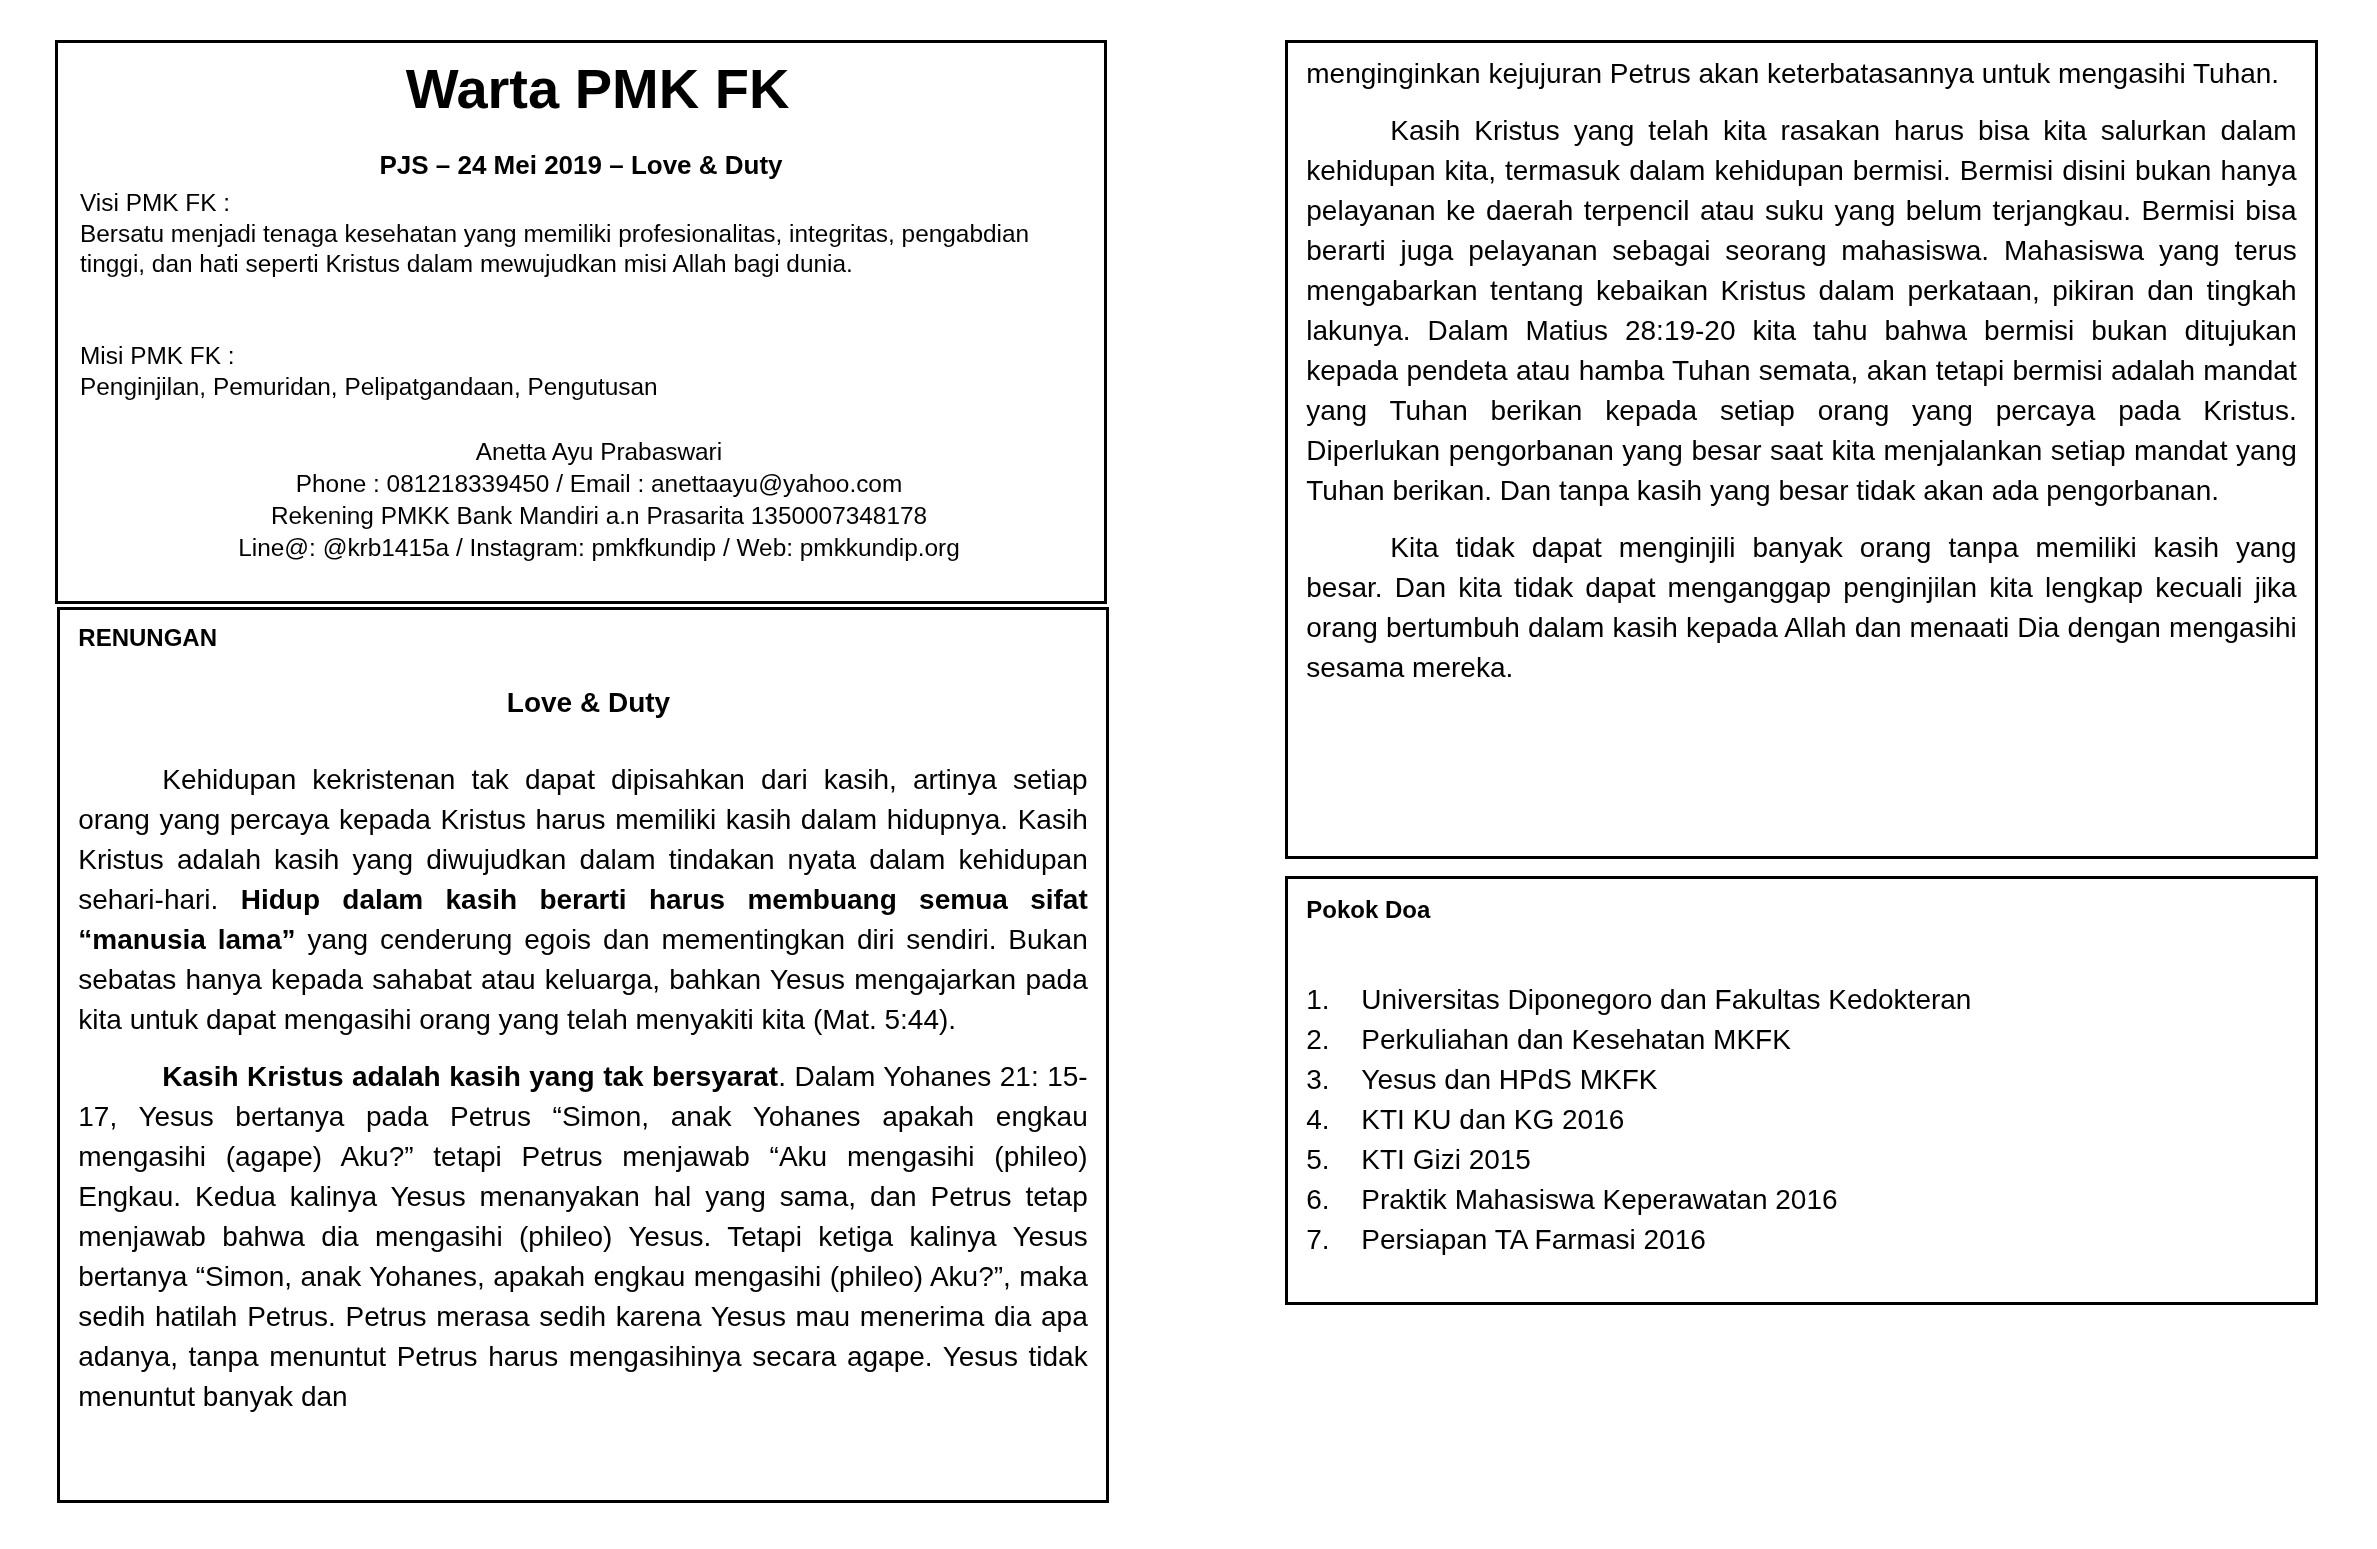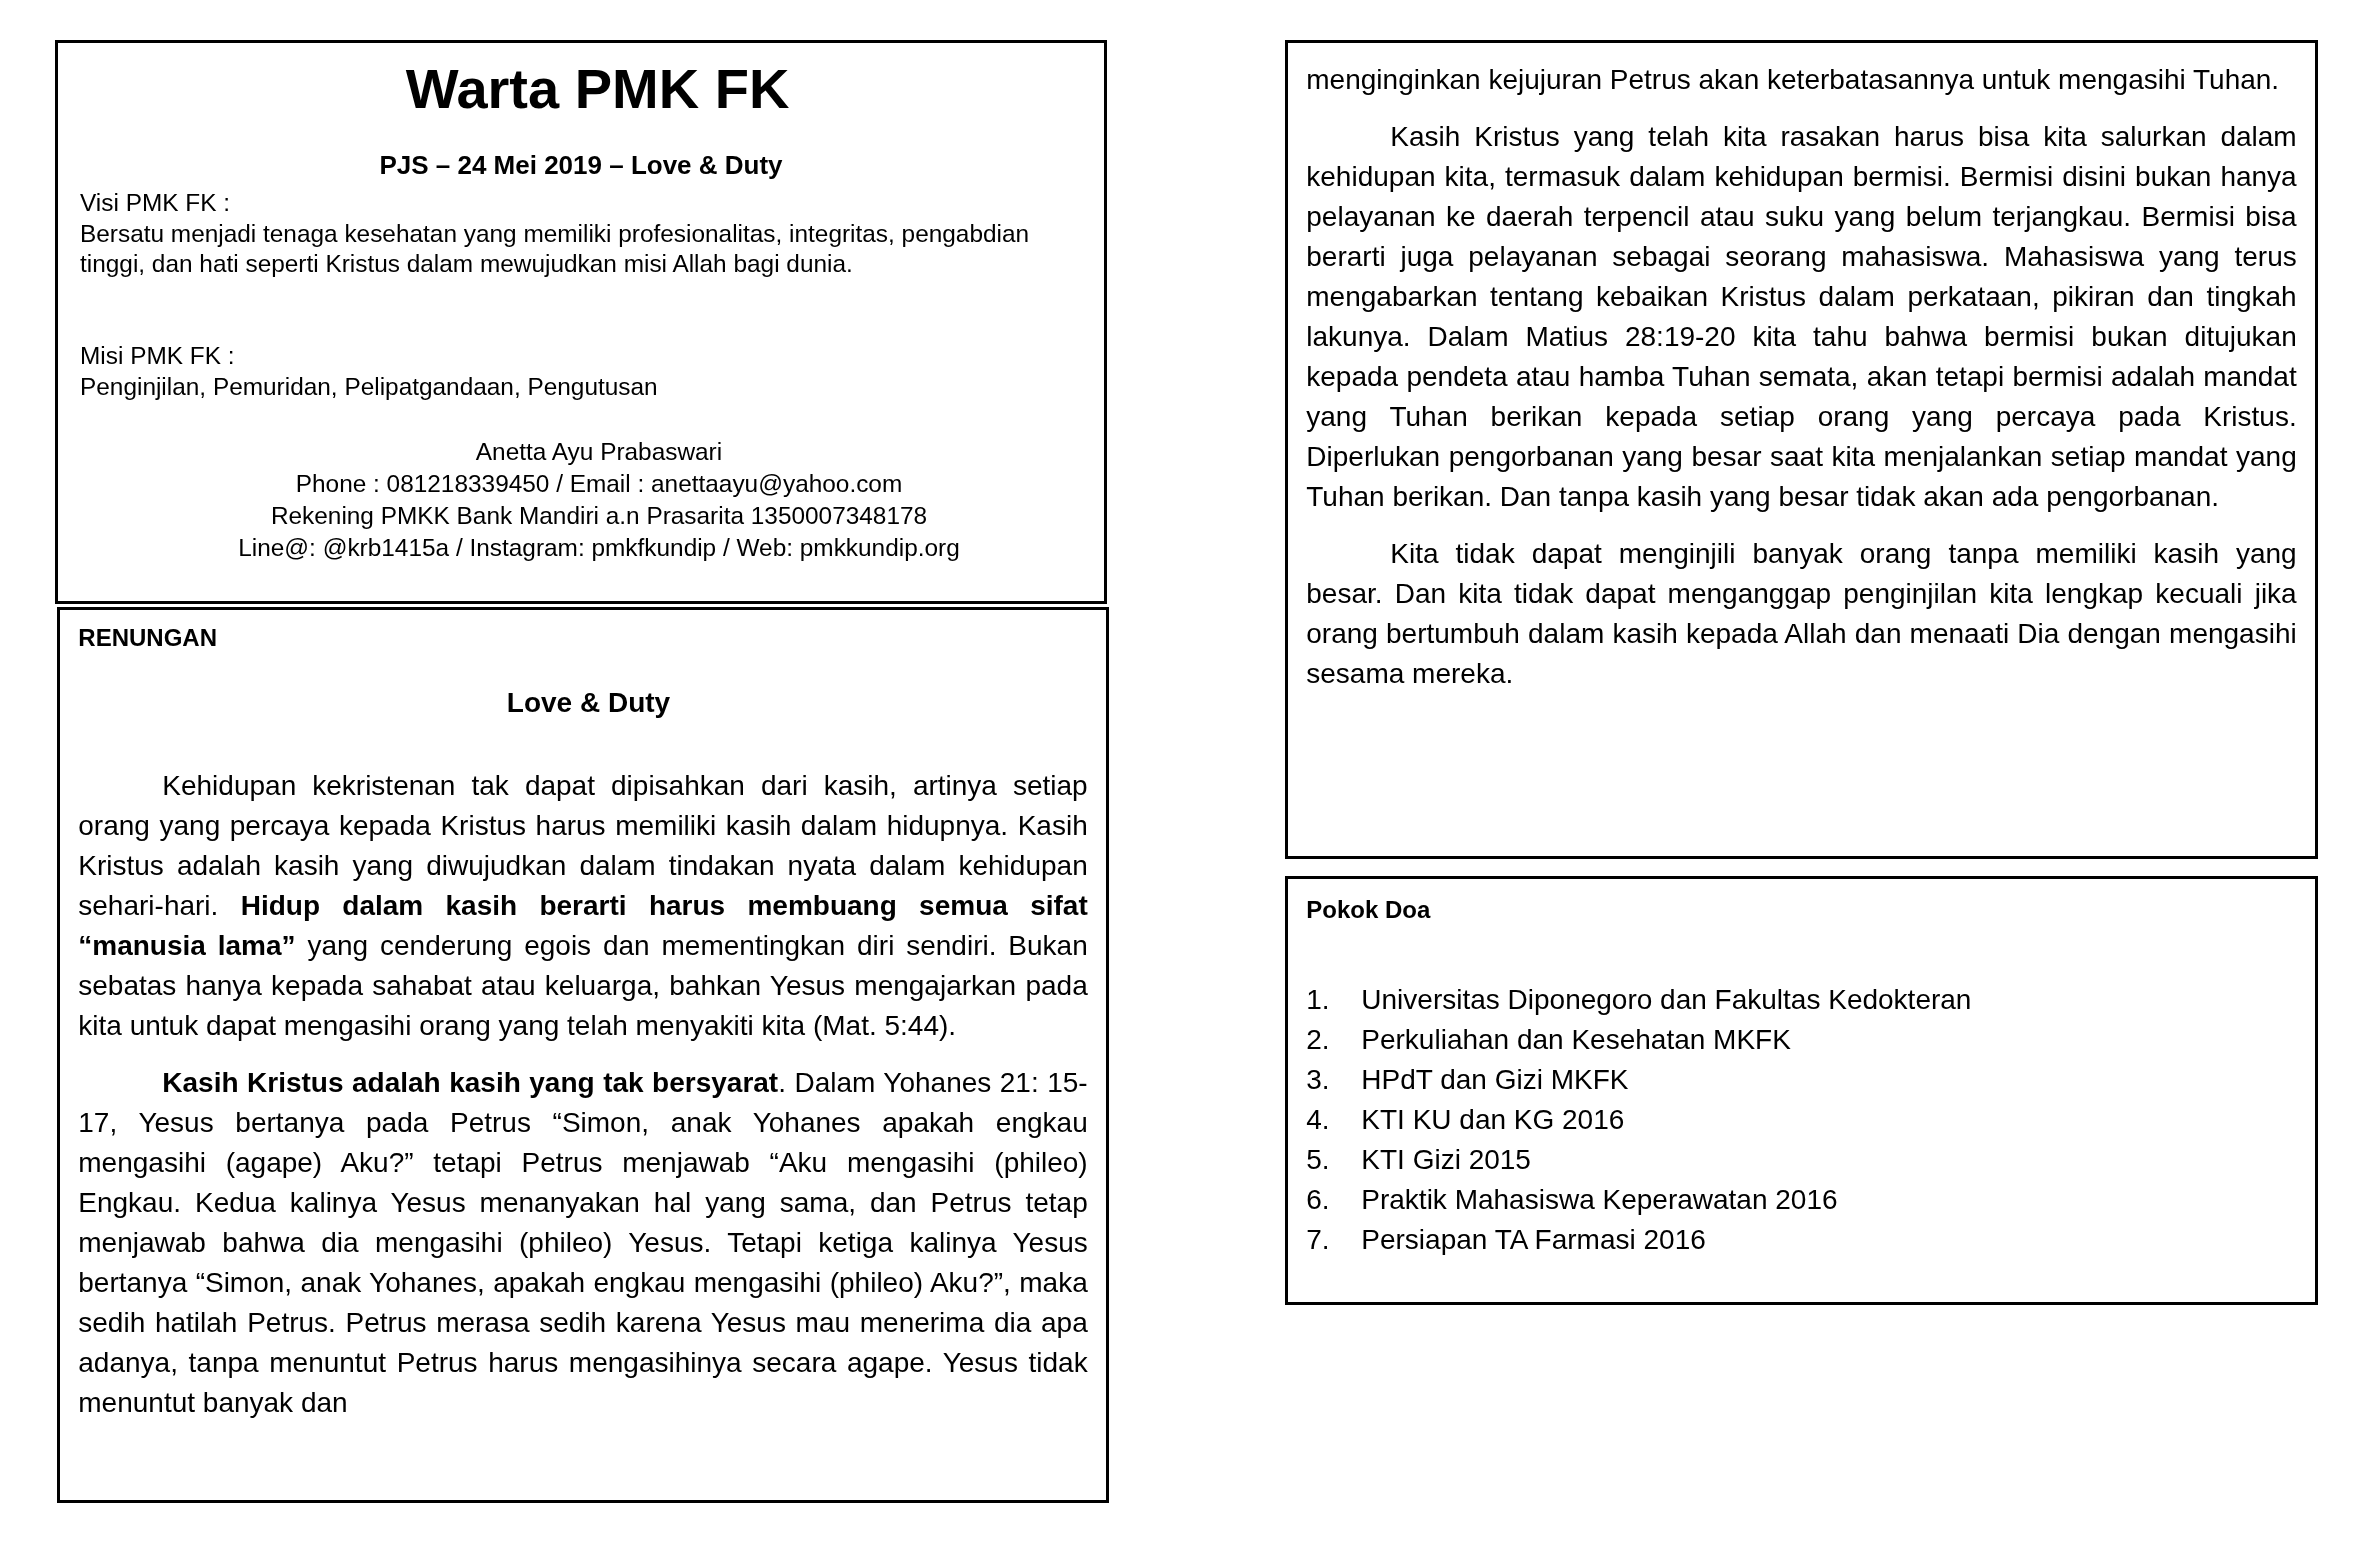--- a/index.html
+++ b/index.html
@@ -14,21 +14,21 @@
   .title { position:absolute; left:0; right:0; top:12.2px; text-align:center; font-weight:bold; font-size:56px; line-height:67px;margin-left:33px; }
   .subtitle { position:absolute; left:0; right:0; top:101px; text-align:center; font-weight:bold; font-size:26px; line-height:43px; }
   .hdr-block { position:absolute; left:22px; right:22px; font-size:24.4px; line-height:30.5px; }
   #visi { top:145px; }
   #misi { top:298px; }
   .contact { position:absolute; left:0; right:0; top:393px; text-align:center; font-size:24.4px; line-height:32px;margin-left:36px; }
 
   .col-text { position:absolute; left:18.3px; right:18.3px; font-size:28px; line-height:40px; text-align:justify; }
   .sec-label { position:absolute; left:18.3px; font-weight:bold; font-size:24px; line-height:37px; }
   .sec-title { position:absolute; left:0; right:0; text-align:center; font-weight:bold; font-size:28px; line-height:40px;padding-left:11px; }
-  p { margin:6px 0 17px 0; }
+  p { margin:0 0 17px 0; }
   .indent { text-indent:84px; }
 
   .doa-list { position:absolute; left:18.3px; top:101px; margin:0; padding:0; list-style:none; font-size:28px; line-height:40px; }
   .doa-list li { display:flex; }
   .doa-num { width:55px; flex:none; }
 </style>
 </head>
 <body>
 
 <div class="box" id="box-header">
@@ -73,21 +73,21 @@
     <li>
         <span class="doa-num">1.</span>
         <span>Universitas Diponegoro dan Fakultas Kedokteran</span>
       </li>
     <li>
         <span class="doa-num">2.</span>
         <span>Perkuliahan dan Kesehatan MKFK</span>
       </li>
     <li>
         <span class="doa-num">3.</span>
-        <span>HPdT dan Gizi MKFK</span>
+        <span>Yesus dan HPdS MKFK</span>
       </li>
     <li>
         <span class="doa-num">4.</span>
         <span>KTI KU dan KG 2016</span>
       </li>
     <li>
         <span class="doa-num">5.</span>
         <span>KTI Gizi 2015</span>
       </li>
     <li>

